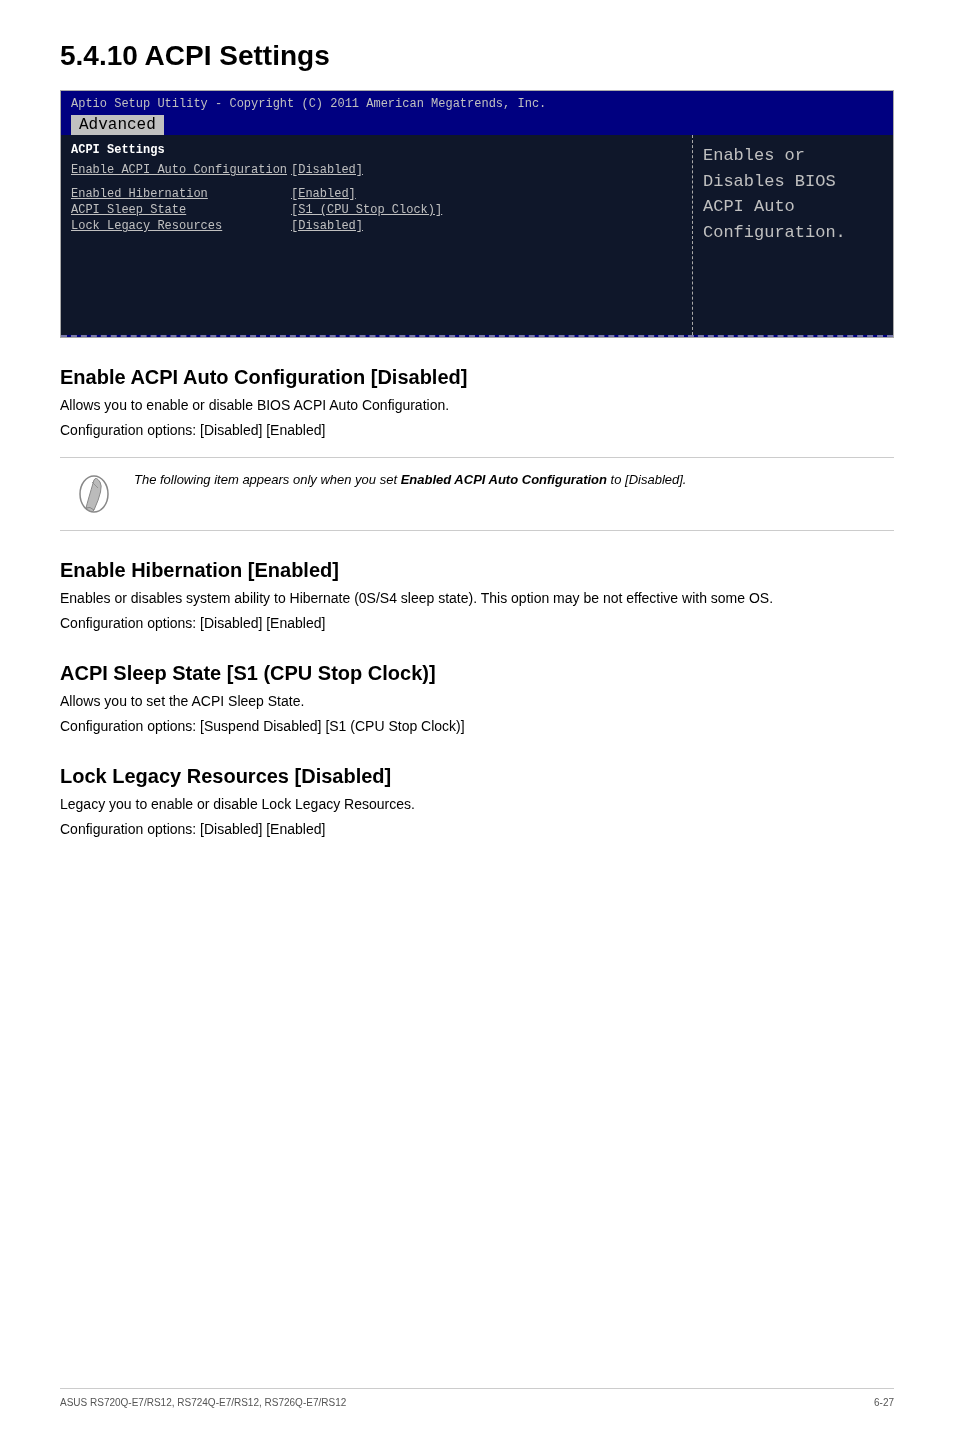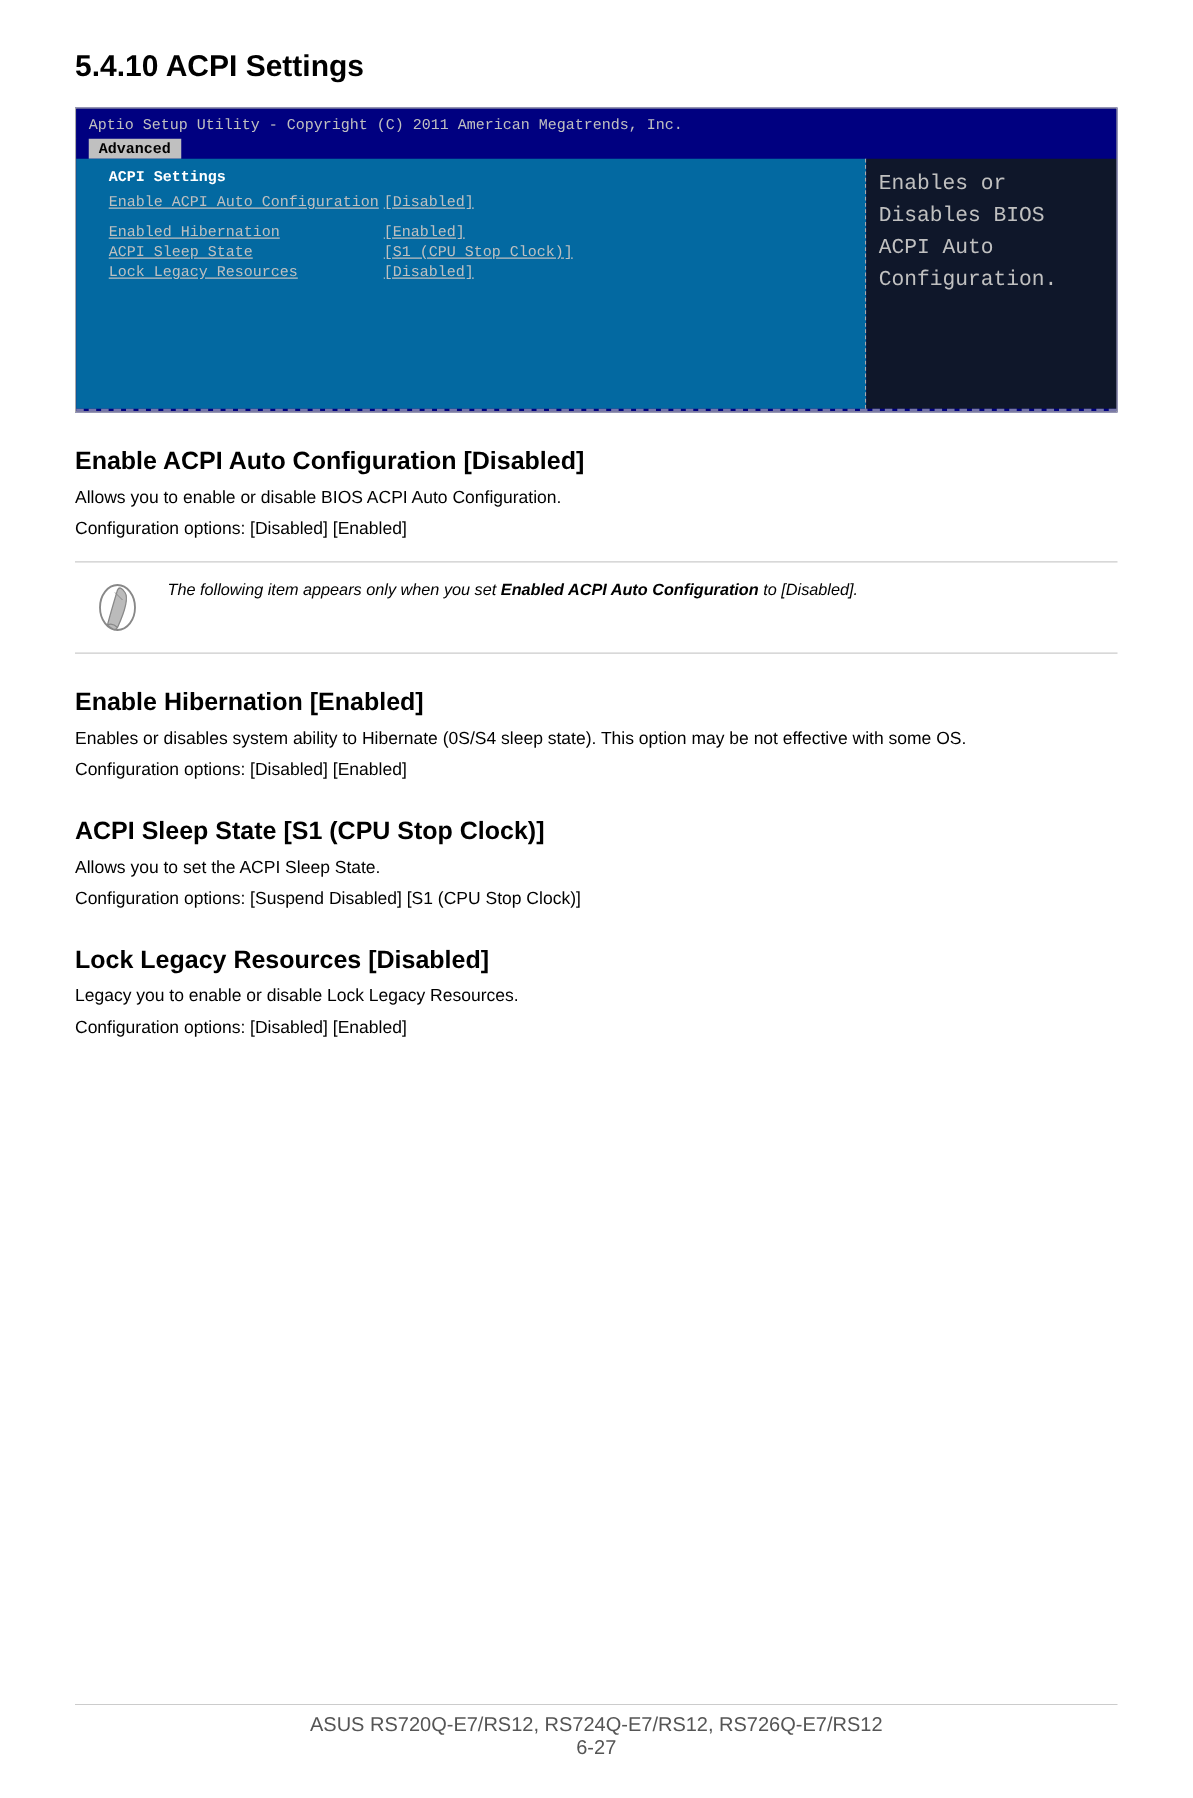--- a/index.html
+++ b/index.html
@@ -8,21 +8,21 @@
       font-size: 14px;
       background: #fff;
       color: #000;
       width: 954px;
       min-height: 1438px;
       padding: 40px 60px 40px 60px;
     }
 
     
     .page-title {
-      font-size: 24px;
+      font-size: 28px;
       font-weight: bold;
       margin-bottom: 18px;
     }
 
     
     .bios-box {
       border: 1px solid #aaa;
       background: #000080;
       color: #c0c0c0;
       font-family: 'Courier New', Courier, monospace;
@@ -45,34 +45,34 @@
       display: flex;
       background: #000080;
       padding: 0 10px;
     }
 
     .bios-tab {
       background: #c0c0c0;
       color: #000;
       padding: 1px 8px;
       font-family: 'Courier New', Courier, monospace;
-      font-size: 12px;
-      font-weight: bold;
+      font-size: 16px;
+      font-weight: normal;
     }
 
     .bios-content {
       display: flex;
       flex: 1;
       min-height: 200px;
     }
 
     .bios-main {
       flex: 1;
-      padding: 8px 26px;
-      background: #0369a1;
+      padding: 8px 10px;
+      background: #0f172a;
       color: #c0c0c0;
       border-right: 1px dashed #aaa;
     }
 
     .bios-main .section-title {
       font-weight: bold;
       margin-bottom: 6px;
       color: #ffffff;
     }
 
@@ -158,23 +158,22 @@
     .page-footer {
       position: fixed;
       bottom: 30px;
       left: 60px;
       right: 60px;
       display: flex;
       justify-content: space-between;
       align-items: center;
       border-top: 1px solid #ccc;
       padding-top: 8px;
-      font-size: 16px;
+      font-size: 10px;
       color: #555;
-      flex-direction: column;
     }
 
     .dashed-line {
       border: none;
       border-top: 2px dashed #7777aa;
       margin: 0;
     }
   </style>
 </head>
 <body>

